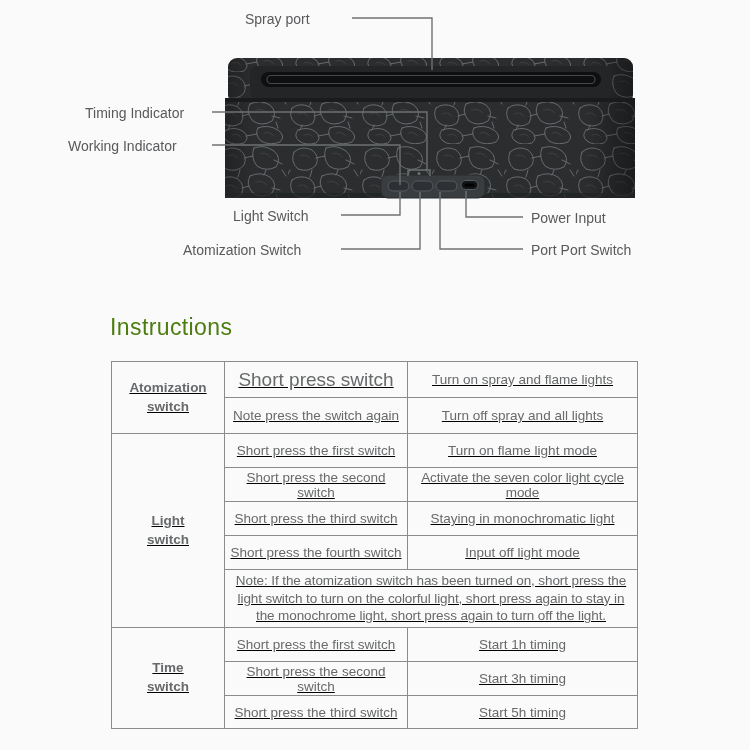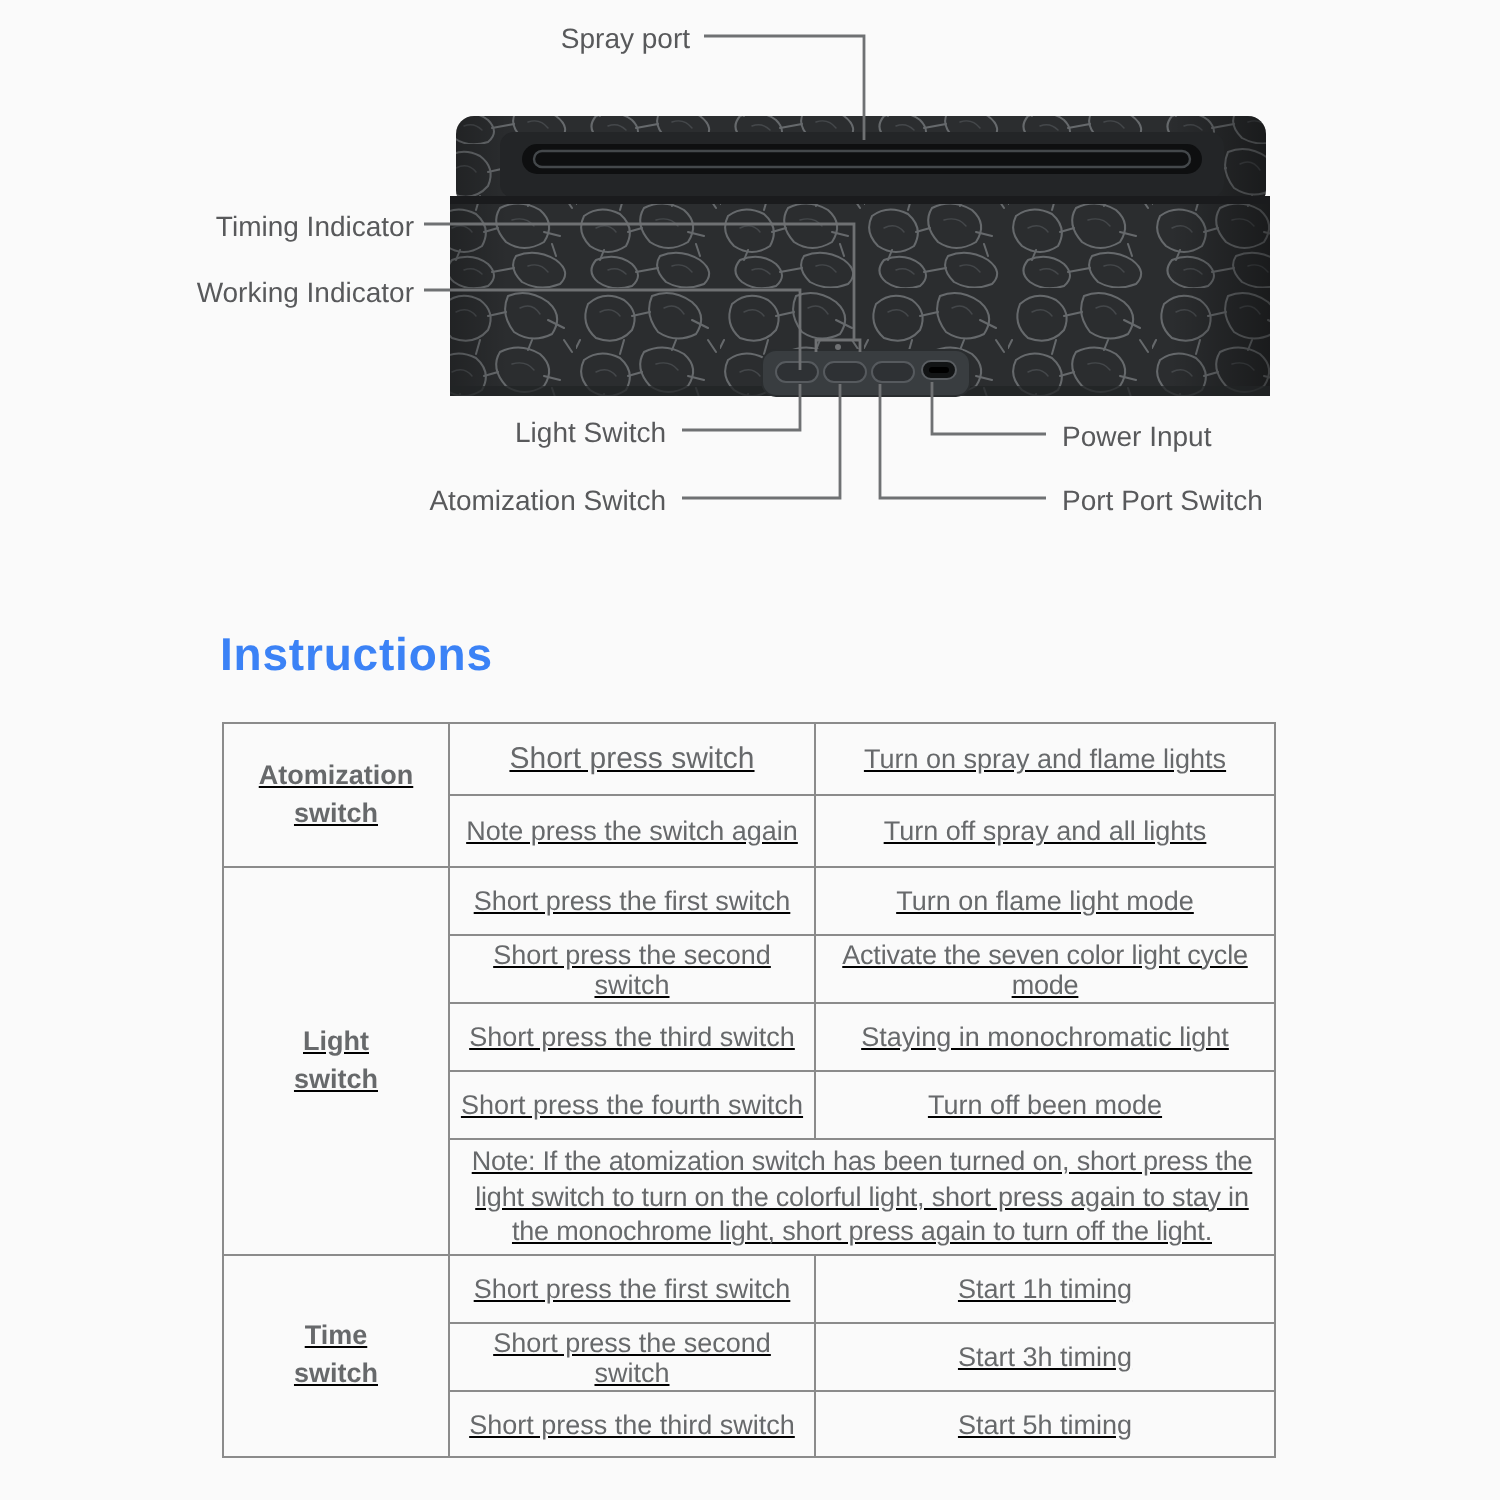--- a/index.html
+++ b/index.html
@@ -10,25 +10,25 @@
     position:relative;overflow:hidden;
   }
   .stage{position:absolute;inset:0;width:750px;height:750px;background:#fafafa;}
   
   .diagram{position:absolute;left:0;top:0;width:750px;height:300px;}
   .diagram svg{position:absolute;left:0;top:0;}
   .callout{
     position:absolute;font-size:14px;color:#58595b;line-height:16px;
     white-space:nowrap;
   }
-  .r{text-align:right;}
+  .r{}
   
   .heading{
     position:absolute;left:110px;top:314px;
-    font-size:23px;color:#3b82f6;letter-spacing:0.4px;font-weight:bold;
+    font-size:23px;color:#4d7c0f;letter-spacing:0.4px;
   }
   table.instr{
     position:absolute;left:111px;top:361px;
     border-collapse:collapse;table-layout:fixed;width:526px;text-decoration:underline;
   }
   table.instr col.c1{width:113px;}
   table.instr col.c2{width:183px;}
   table.instr col.c3{width:230px;}
   table.instr td{
     border:1px solid #8b8b8b;color:#67696b;
@@ -129,21 +129,21 @@
     <colgroup>
         <col class="c1">
         <col class="c2">
         <col class="c3">
       </colgroup>
     <tbody>
 
       <tr style="height:36px;">
         <td class="group" rowspan="2">Atomization
 switch</td>
-        <td class="action" style="font-size:15px;">Short press switch</td>
+        <td class="action" style="font-size:19px;">Short press switch</td>
         <td>Turn on spray and flame lights</td>
       </tr>
       <tr style="height:36px;">
         <td class="action">Note press the switch again</td>
         <td>Turn off spray and all lights</td>
       </tr>
 
       <tr style="height:34px;">
         <td class="group" rowspan="5">Light
 switch</td>
@@ -153,21 +153,21 @@
       <tr style="height:34px;">
         <td class="action">Short press the second switch</td>
         <td class="xs">Activate the seven color light cycle mode</td>
       </tr>
       <tr style="height:34px;">
         <td class="action">Short press the third switch</td>
         <td>Staying in monochromatic light</td>
       </tr>
       <tr style="height:34px;">
         <td class="action">Short press the fourth switch</td>
-        <td>Turn off been mode</td>
+        <td>Input off light mode</td>
       </tr>
       <tr style="height:58px;">
         <td class="note" colspan="2">Note: If the atomization switch has been turned on, short press the light switch to turn on the colorful light, short press again to stay in the monochrome light, short press again to turn off the light.</td>
       </tr>
 
       <tr style="height:34px;">
         <td class="group" rowspan="3">Time
 switch</td>
         <td class="action">Short press the first switch</td>
         <td class="timing">Start 1h timing</td>

